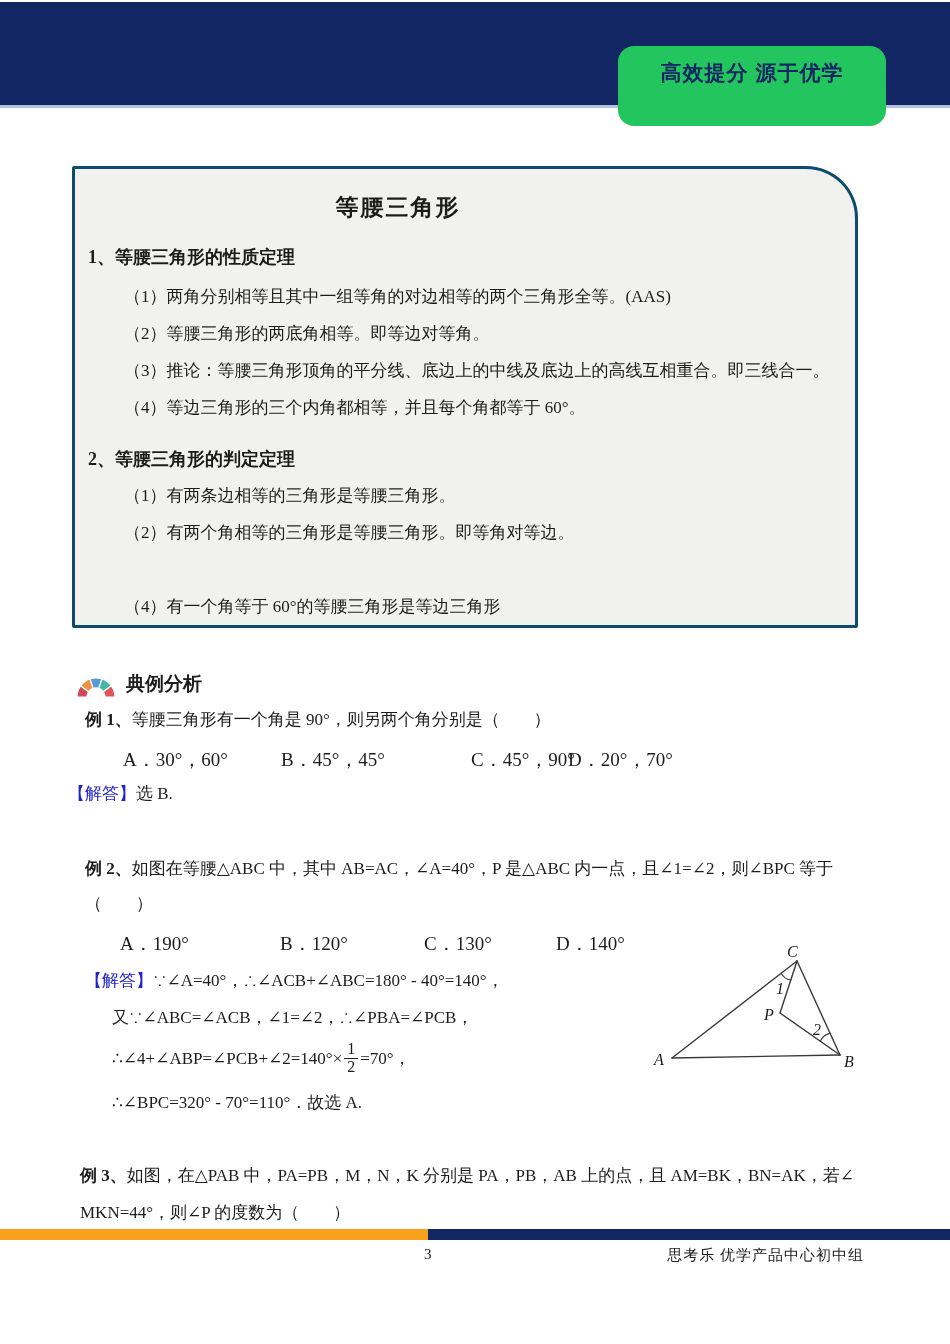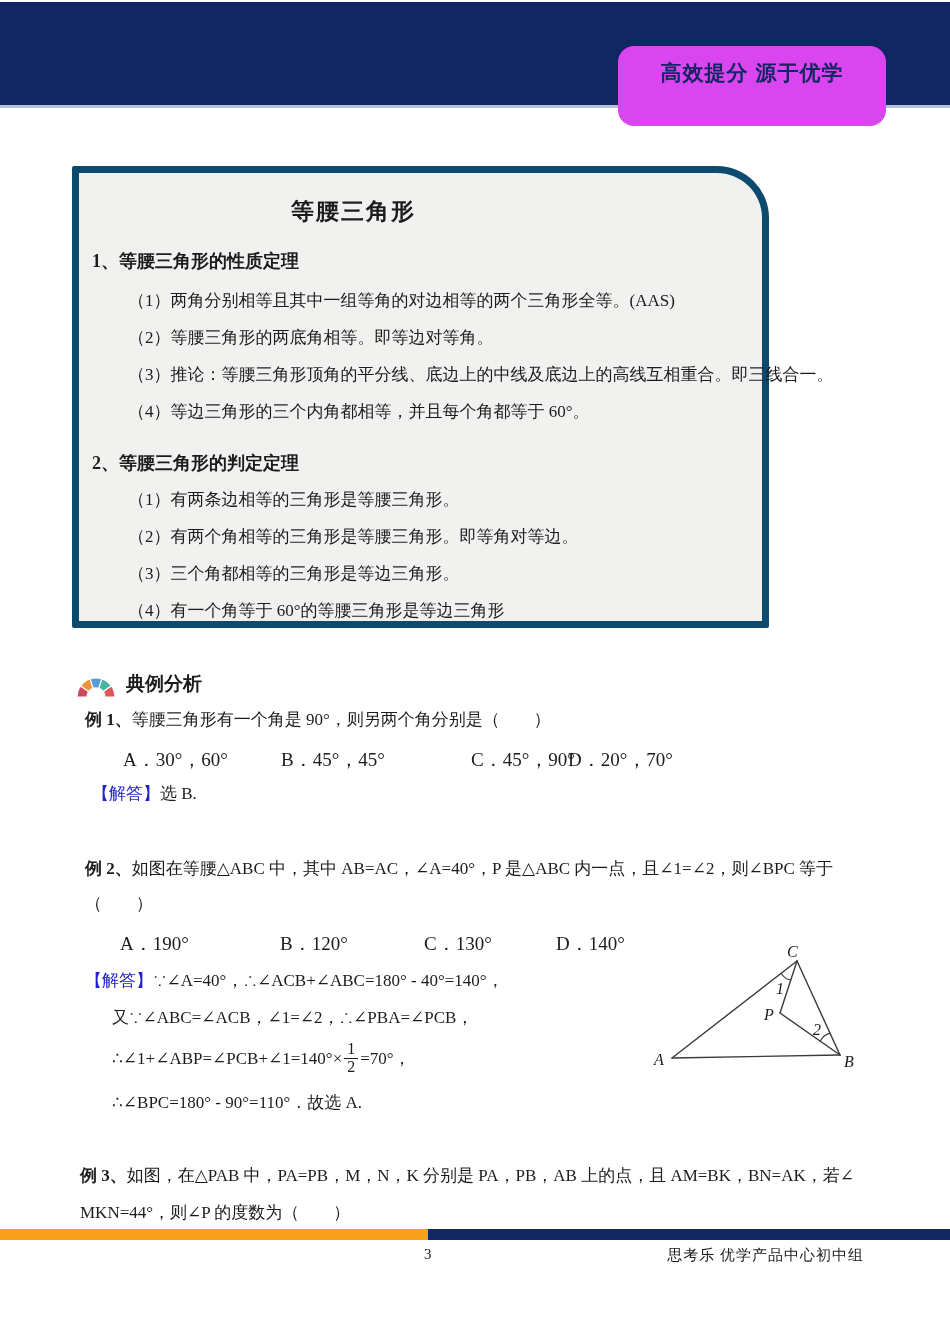--- a/index.html
+++ b/index.html
@@ -12,35 +12,35 @@
     overflow:hidden;
   }
   
   .header-bar {
     position:absolute; top:2px; left:0; width:950px; height:106px;
     background:#112663;
     border-bottom:3px solid #b3c1dc;
   }
   .slogan-box {
     position:absolute; top:46px; left:618px; width:268px; height:80px;
-    background:#d946ef; border-radius:16px;
+    background:#22c55e; border-radius:16px;
     display:flex; justify-content:center; align-items:flex-start;
     padding-top:13px;
     z-index:2;
   }
   .slogan-text {
     font-family:"Liberation Sans","DejaVu Sans",sans-serif;
     font-weight:bold; font-size:21px; color:#112663; letter-spacing:1px;
     white-space:nowrap;
   }
   
   .theorem-box {
-    position:absolute; top:166px; left:72px; width:697px; height:462px;
+    position:absolute; top:166px; left:72px; width:786px; height:462px;
     background:#f1f1ef;
-    border:7px solid #0c4a6e;
+    border:3px solid #0c4a6e;
     border-radius:2px 52px 2px 2px;
   }
   .box-title {
     position:absolute; top:23px; left:0; width:100%;
     text-align:center; padding-right:134px;
     font-weight:bold; font-size:23px; letter-spacing:2px;
   }
   .sec-heading {
     position:absolute; left:13px;
     font-weight:bold; font-size:18px; white-space:nowrap;
@@ -66,21 +66,21 @@
   .ex-label { font-weight:bold; }
   .ex1-stem { top:708px; left:85px; }
   .opt-row { position:absolute; left:0; width:950px; height:24px; }
   .opts-1 { top:747px; }
   .opts-2 { top:931px; }
   .opt { position:absolute; font-size:19px; white-space:nowrap; }
   .opts-1 .o1 { left:123px; } .opts-1 .o2 { left:281px; }
   .opts-1 .o3 { left:429px;margin-left:42px; } .opts-1 .o4 { left:568px; }
   .opts-2 .o1 { left:120px; } .opts-2 .o2 { left:280px; }
   .opts-2 .o3 { left:424px; } .opts-2 .o4 { left:556px; }
-  .ans-1 { top:782px; left:92px; }
+  .ans-1 { top:782px; left:68px; }
   .answer-label { color:#2222cc; }
   .ex2-stem { top:857px; left:85px; }
   .ex2-cont { top:892px; left:85px; }
   .sol-l1 { top:969px; left:85px; }
   .sol-l2 { top:1006px; left:112px; }
   .sol-l3 { top:1038px; left:112px; display:flex; align-items:center; height:40px; }
   .sol-l4 { top:1091px; left:112px; }
   .frac {
     display:inline-flex; flex-direction:column; align-items:center;
     font-size:16px; line-height:1.05; margin:0 2px; vertical-align:middle;
@@ -114,21 +114,20 @@
 
   <div class="sec-heading t-h1">1、等腰三角形的性质定理</div>
   <div class="theorem-item t-i1">（1）两角分别相等且其中一组等角的对边相等的两个三角形全等。(AAS)</div>
   <div class="theorem-item t-i2">（2）等腰三角形的两底角相等。即等边对等角。</div>
   <div class="theorem-item t-i3">（3）推论：等腰三角形顶角的平分线、底边上的中线及底边上的高线互相重合。即三线合一。</div>
   <div class="theorem-item t-i4">（4）等边三角形的三个内角都相等，并且每个角都等于 60°。</div>
 
   <div class="sec-heading t-h2">2、等腰三角形的判定定理</div>
   <div class="theorem-item t-i5">（1）有两条边相等的三角形是等腰三角形。</div>
   <div class="theorem-item t-i6">（2）有两个角相等的三角形是等腰三角形。即等角对等边。</div>
-  <div class="theorem-item t-i7">（3）三个角都相等的三角形是等边三角形。</div>
   <div class="theorem-item t-i8">（4）有一个角等于 60°的等腰三角形是等边三角形</div>
 </div>
 
 <div class="examples-head">
   <span>
     <svg width="42" height="30" viewBox="0 0 40 30">
       <g stroke="#ffffff" stroke-width="1.2">
         <path d="M1 26 A19 19 0 0 1 4.6 14.8 L12.7 20.7 A9 9 0 0 0 11 26 Z" fill="#cd4a5a"></path>
         <path d="M4.6 14.8 A19 19 0 0 1 14.1 7.9 L17.2 17.4 A9 9 0 0 0 12.7 20.7 Z" fill="#ef9140"></path>
         <path d="M14.1 7.9 A19 19 0 0 1 25.9 7.9 L22.8 17.4 A9 9 0 0 0 17.2 17.4 Z" fill="#5b9bd5"></path>
@@ -162,28 +161,28 @@
   <span class="opt o2">B．120°</span>
   <span class="opt o3">C．130°</span>
   <span class="opt o4">D．140°</span>
 </div>
 
 <div class="para sol-l1">
   <span class="answer-label">【解答】</span><span>∵∠A=40°，∴∠ACB+∠ABC=180° - 40°=140°，</span>
 </div>
 <div class="para sol-l2">又∵∠ABC=∠ACB，∠1=∠2，∴∠PBA=∠PCB，</div>
 <div class="para sol-l3">
-  <span>∴∠1+∠ABP=∠PCB+∠1=140°×</span>
+  <span>∴∠4+∠ABP=∠PCB+∠2=140°×</span>
     <span class="frac">
       <span class="num">1</span>
       <span class="den">2</span>
     </span>
     <span>=70°，</span>
 </div>
-<div class="para sol-l4">∴∠BPC=180° - 90°=110°．故选 A.</div>
+<div class="para sol-l4">∴∠BPC=320° - 70°=110°．故选 A.</div>
 
 <svg class="triangle-diagram" width="220" height="140" viewBox="0 0 220 140">
   <g stroke="#3a3a3a" stroke-width="1.4" fill="none" stroke-linecap="round">
     <line x1="24" y1="125" x2="149" y2="28"></line>
     <line x1="24" y1="125" x2="192" y2="122"></line>
     <line x1="149" y1="28" x2="192" y2="122"></line>
     <line x1="149" y1="28" x2="132" y2="80"></line>
     <line x1="132" y1="80" x2="192" y2="122"></line>
     <path d="M142.8 47 Q136.3 46.1 133.2 40.3" stroke-width="1.1"></path>
     <path d="M172.3 108.2 Q175.3 101.9 182 100.1" stroke-width="1.1"></path>

